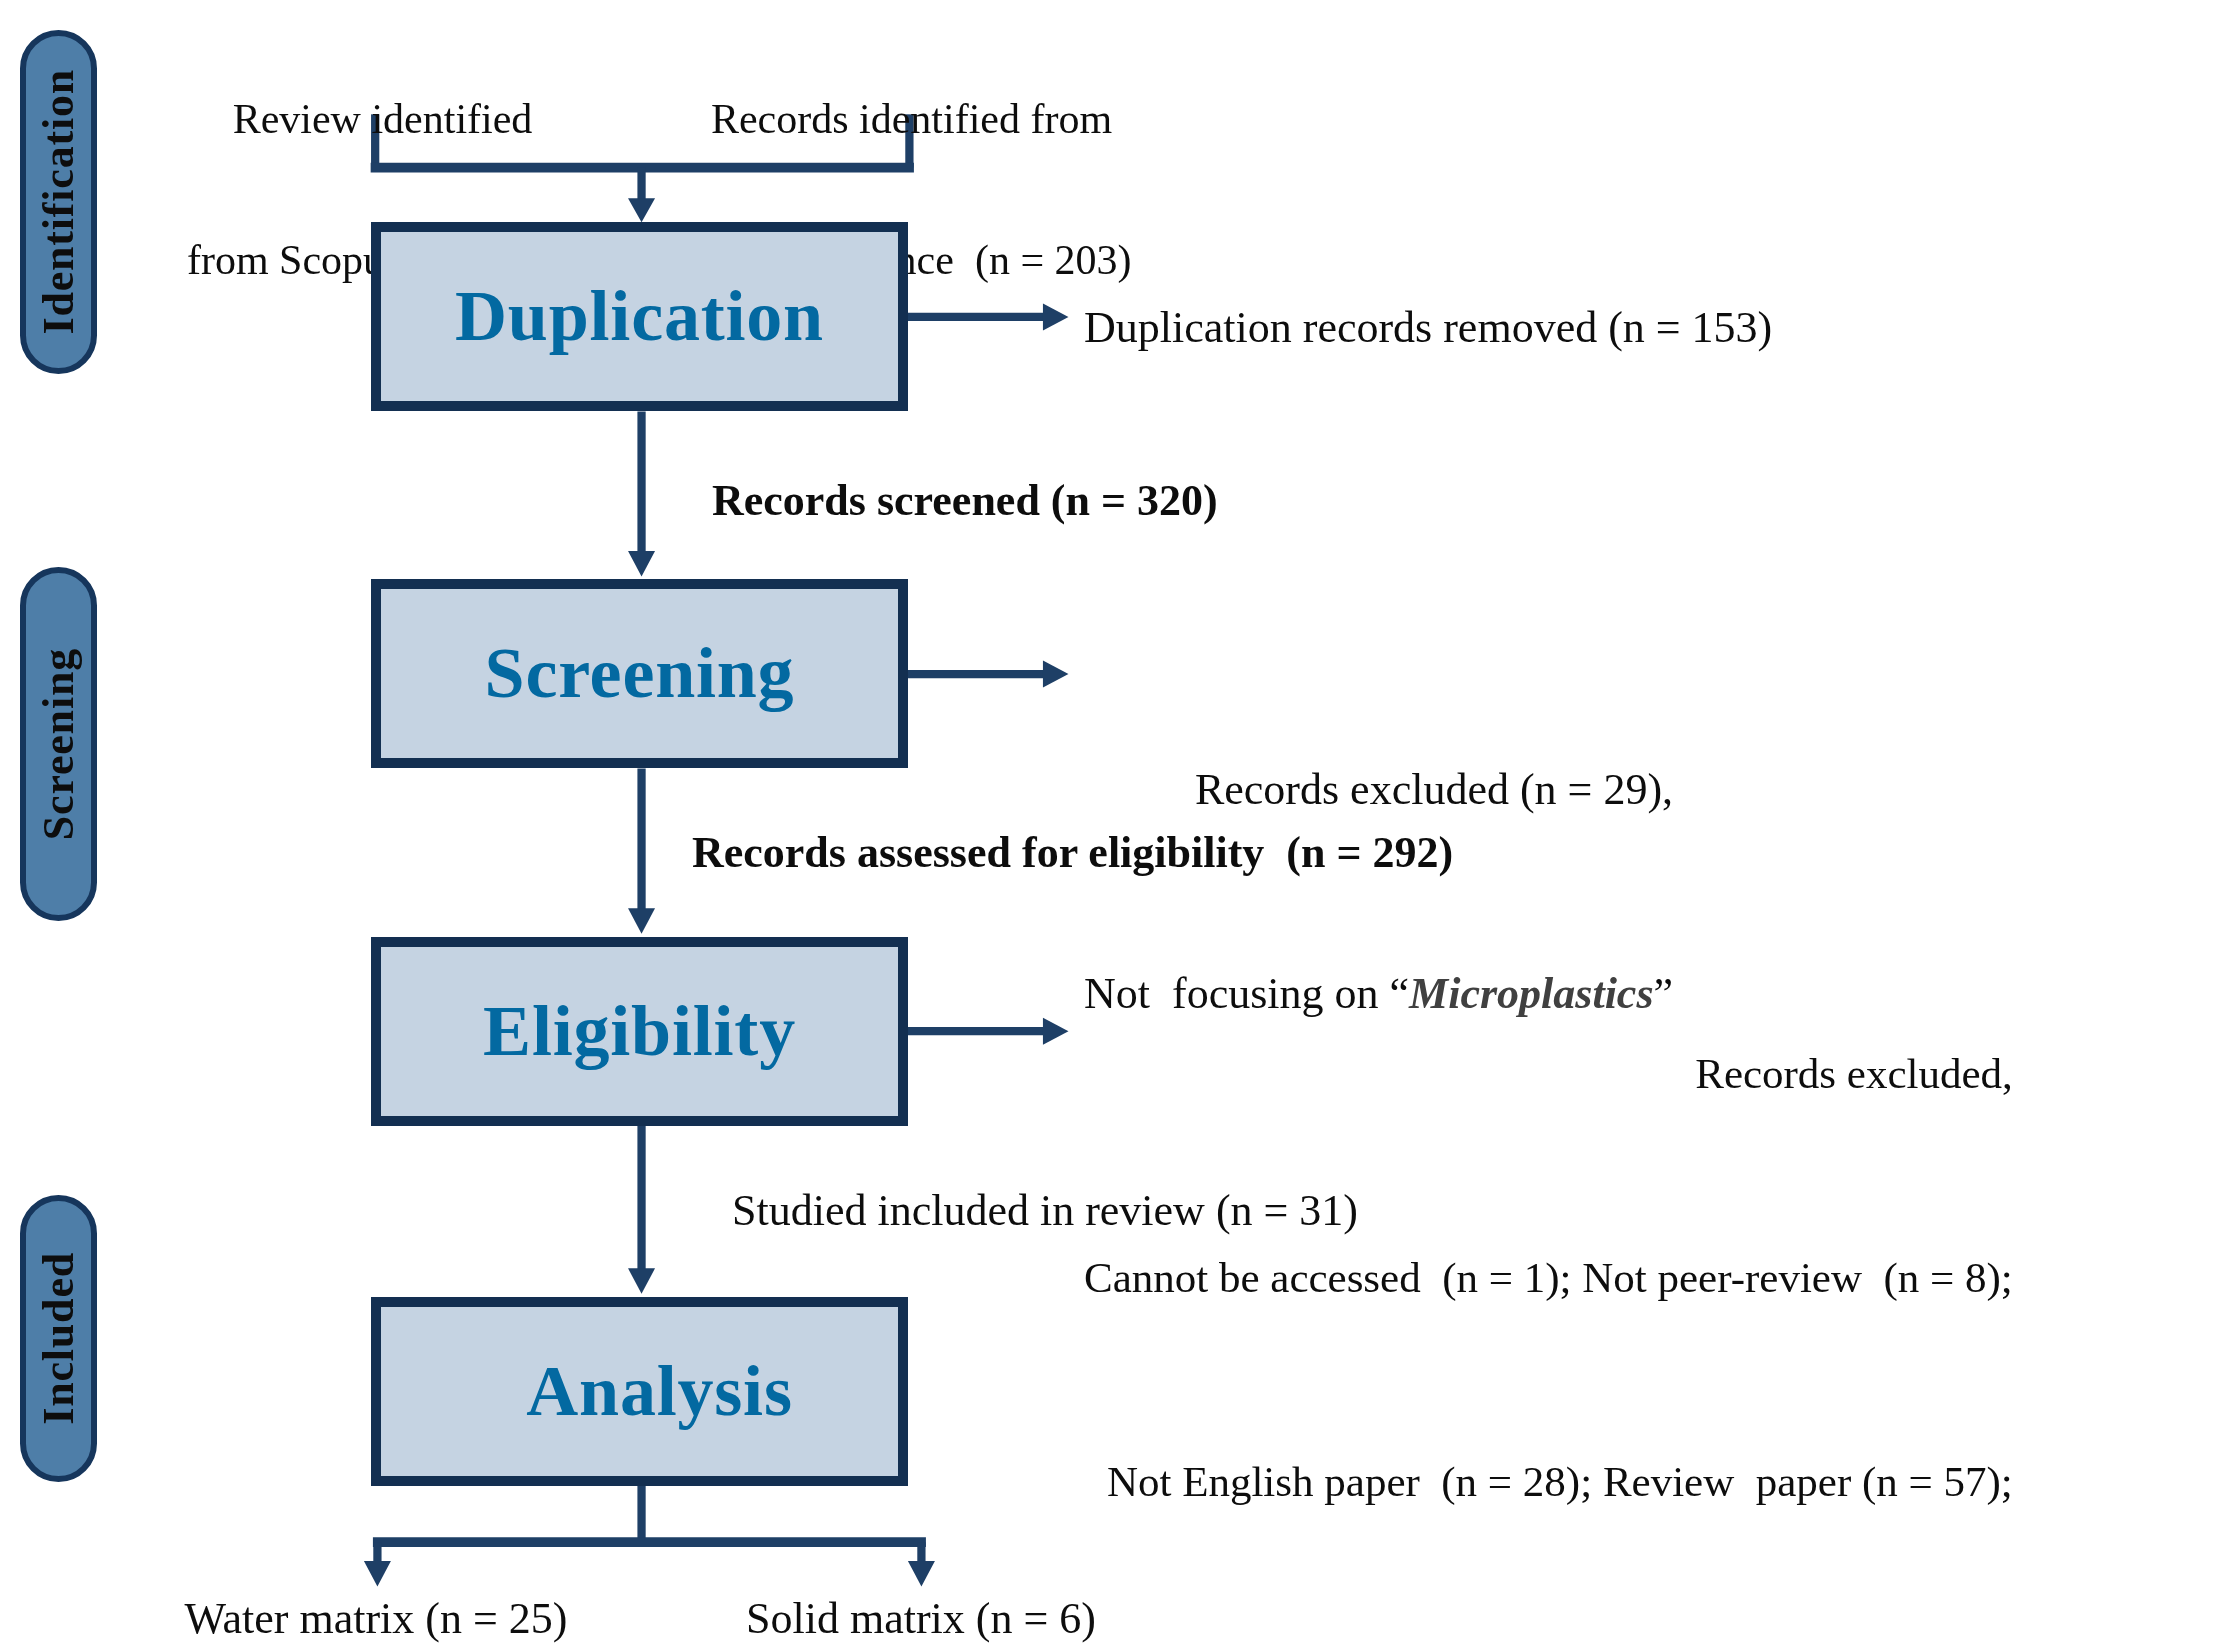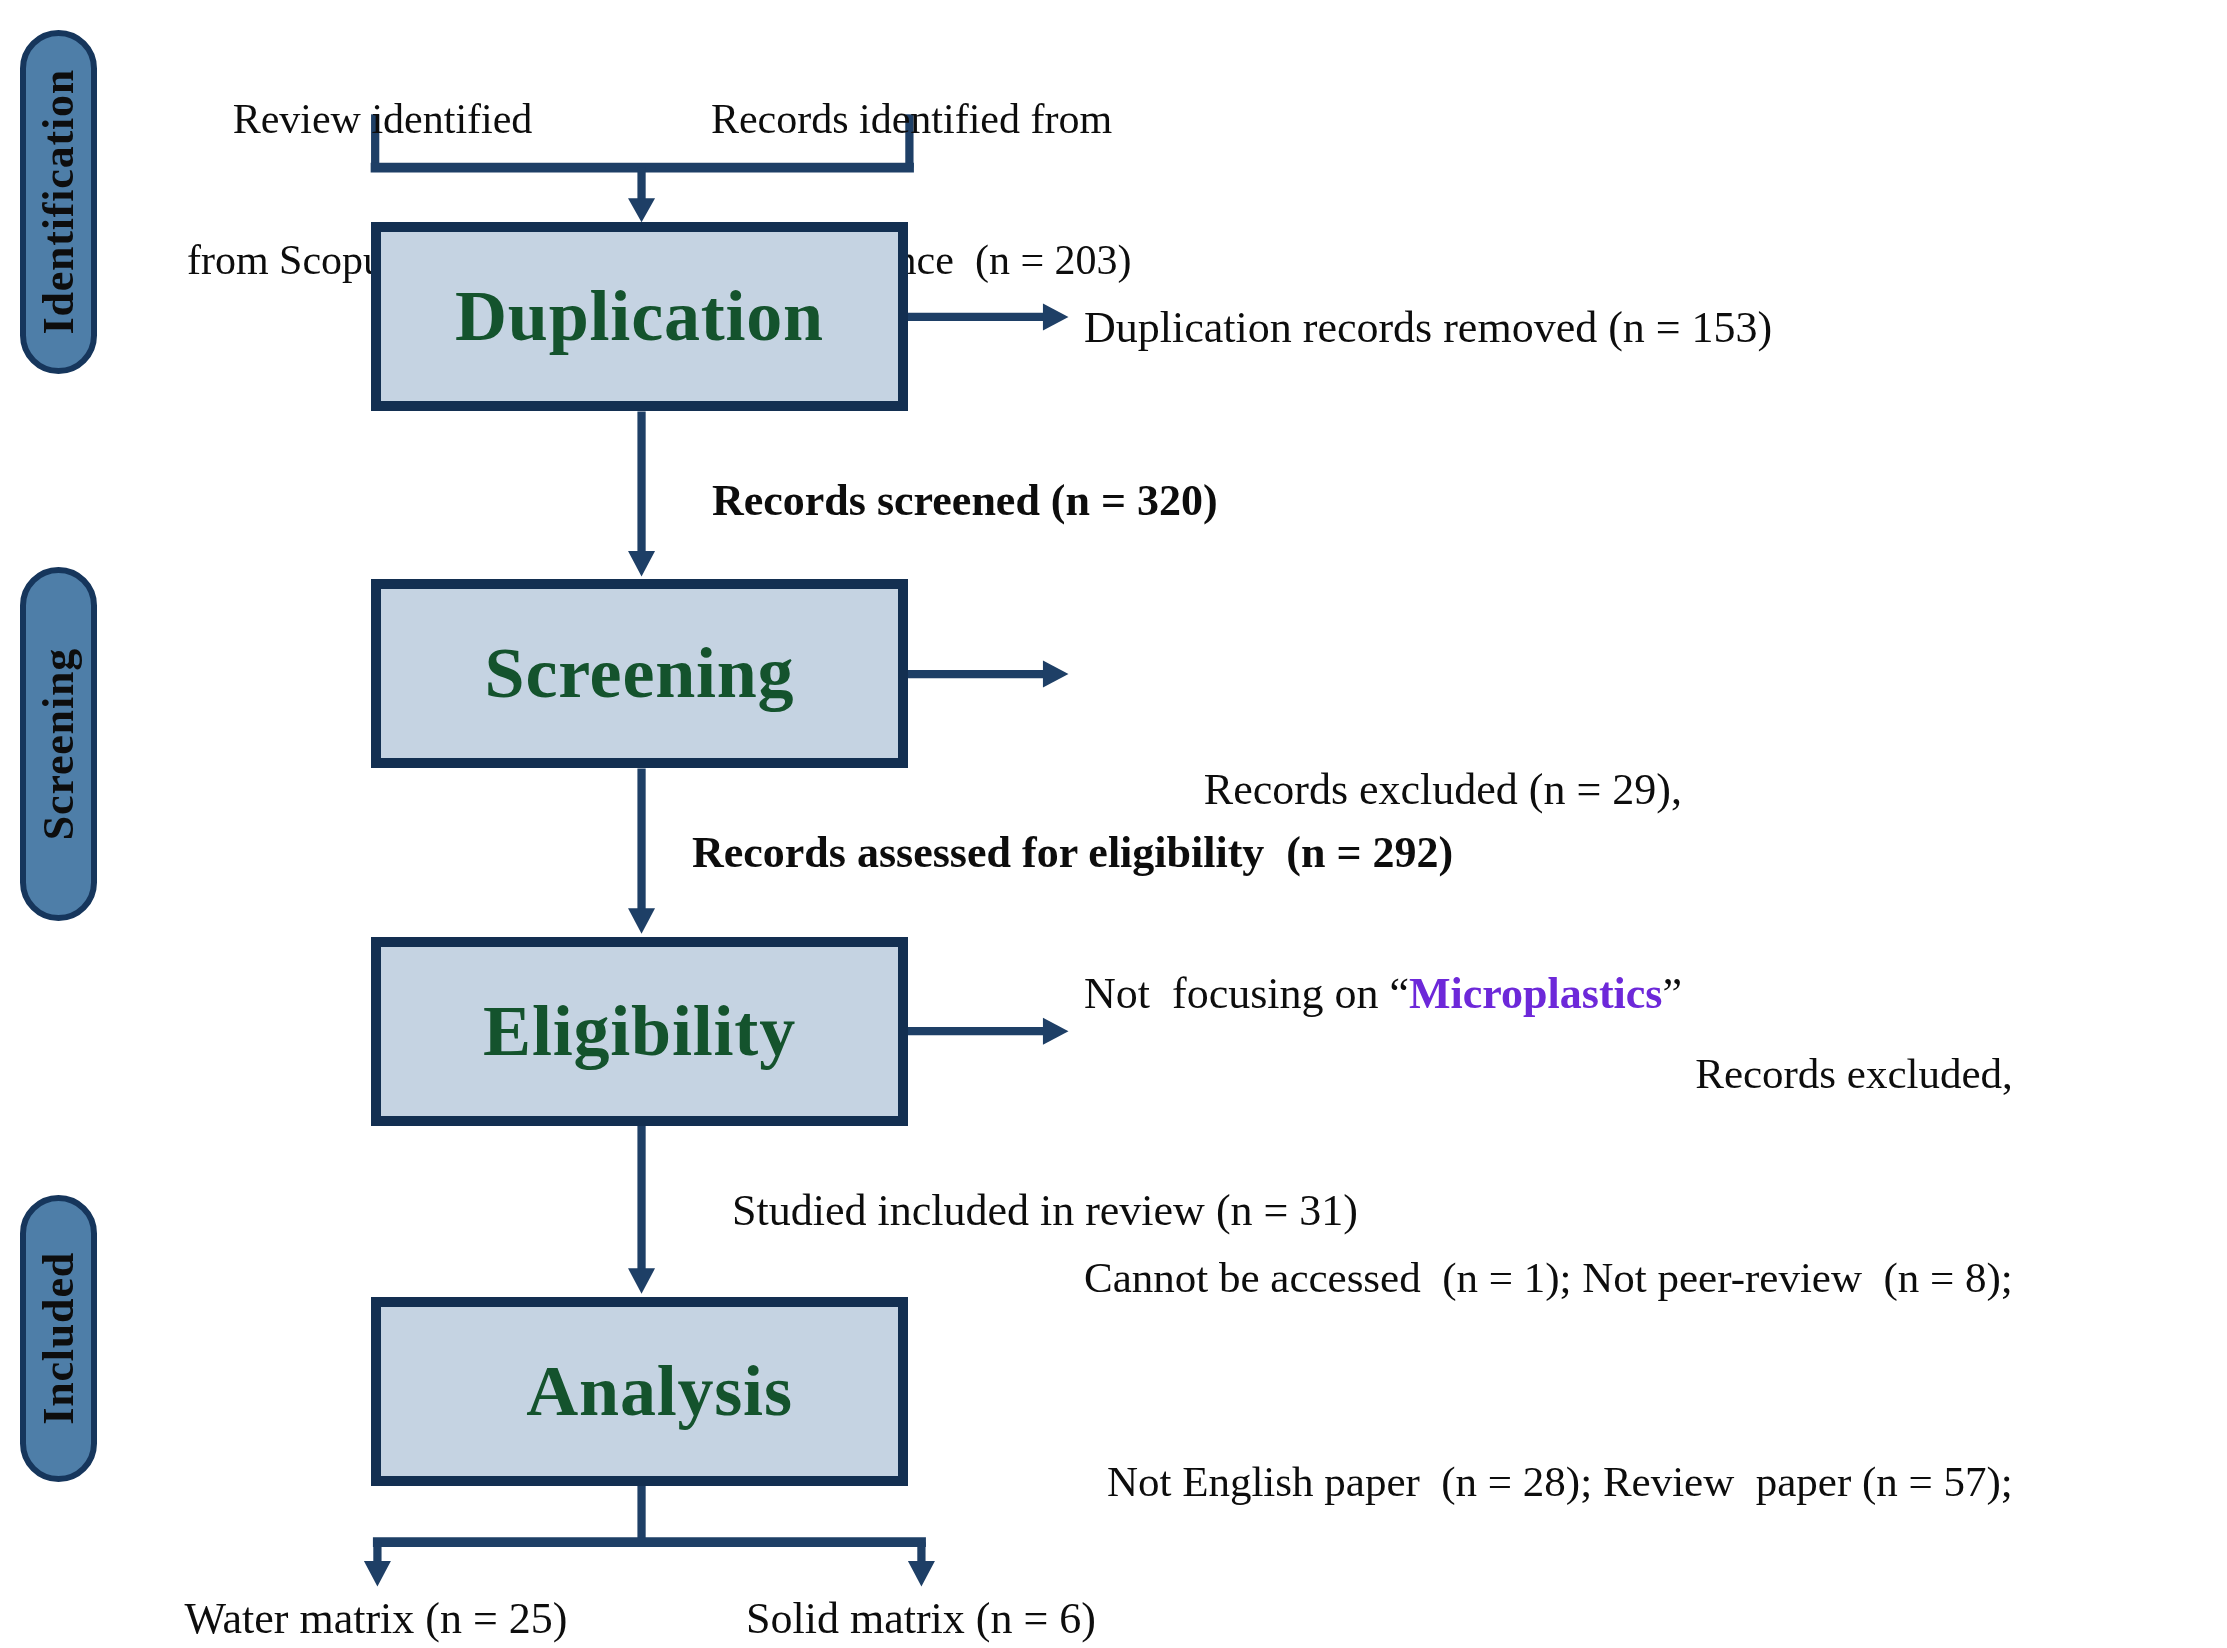--- a/index.html
+++ b/index.html
@@ -30,36 +30,36 @@
   .pill-text{
     writing-mode:vertical-rl;transform:rotate(180deg);
     font-weight:700;font-size:44px;letter-spacing:0.8px;color:#0d0d0d;
   }
   
   .box{
     position:absolute;left:371px;width:537px;height:189px;
     background:#c5d3e2;border:10.5px solid #132f51;box-sizing:border-box;
     display:flex;align-items:center;justify-content:center;
   }
-  .box-label{font-weight:700;font-size:72px;letter-spacing:0.8px;color:#14532d;}
+  .box-label{font-weight:700;font-size:72px;letter-spacing:0.8px;color:#0369a1;}
   .box-duplication{top:222px;}
   .box-screening{top:579px;}
   .box-eligibility{top:937px;}
   .box-analysis{top:1297px;padding-left:40px;}
   
   .mid-label{font-size:44px;line-height:48px;}
   .label-screened{left:712px;top:477px;font-weight:bold;}
   .label-assessed{left:692px;top:829px;font-weight:bold;}
   .label-included{left:692px;top:1187px;margin-left:40px;}
   
   .note{font-size:44px;line-height:68px;}
   .note-duplication{left:1084px;top:294px;}
   .note-screening{left:1084px;top:620px;}
   .note-eligibility{left:1084px;top:904px;font-size:43px;}
-  .hl{color:#6d28d9;font-weight:700;}
+  .hl{color:#404040;font-weight:700;font-style:italic;}
   
   .outcome{font-size:44px;text-align:center;}
   .outcome-water{left:135px;top:1593px;width:482px;}
   .outcome-solid{left:681px;top:1593px;width:480px;}
 </style>
 </head>
 <body>
 
 <div class="canvas">
 

